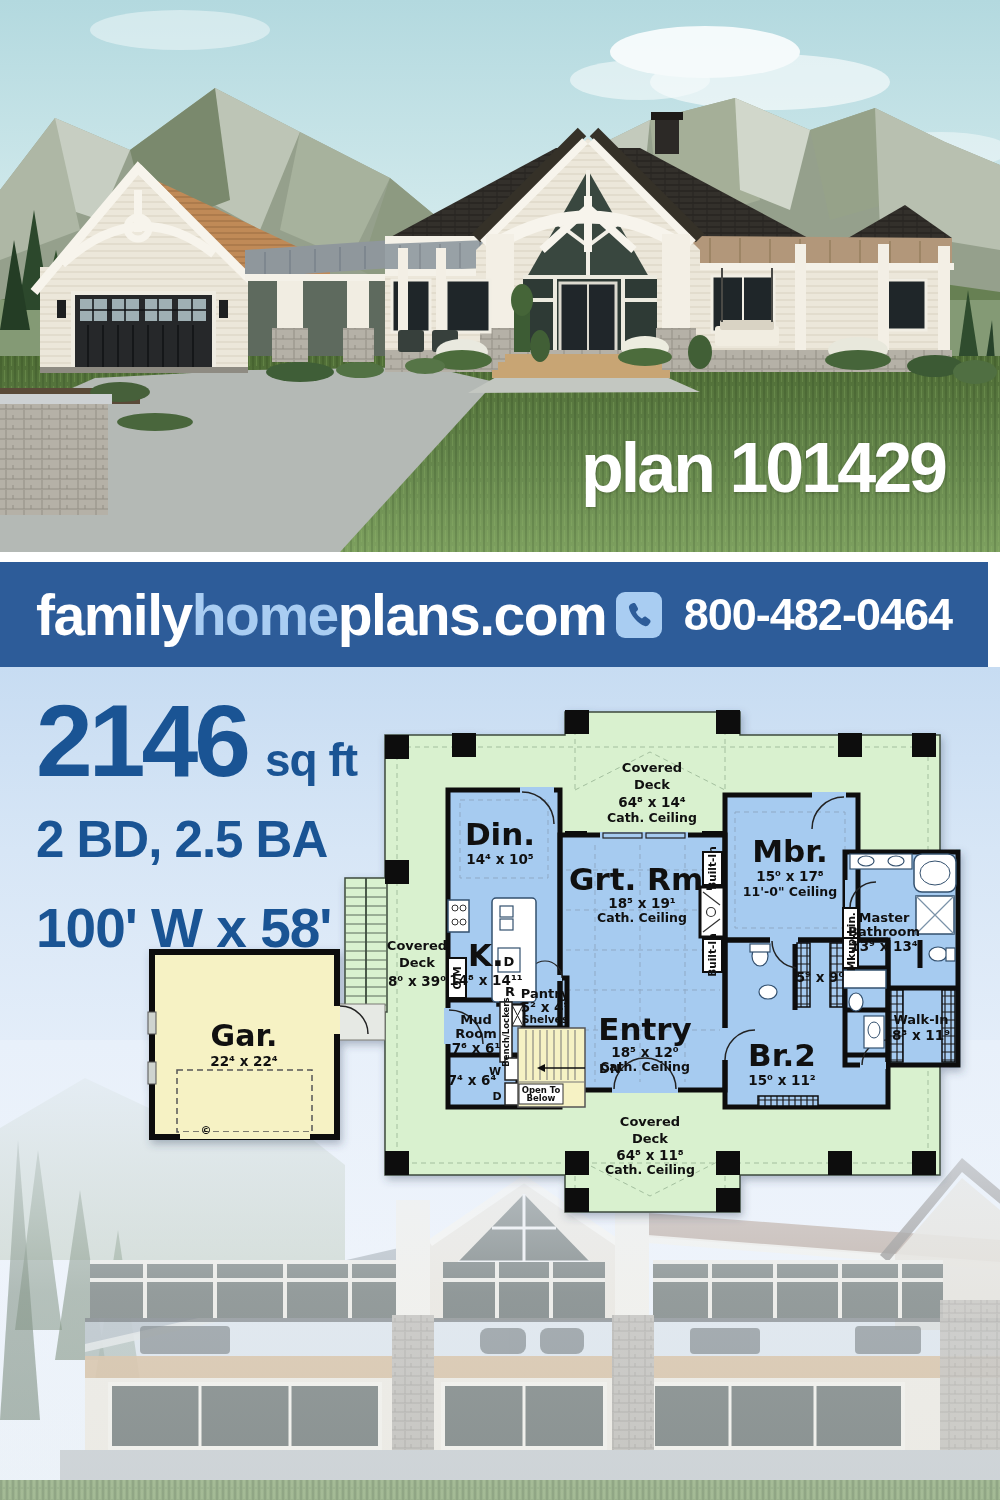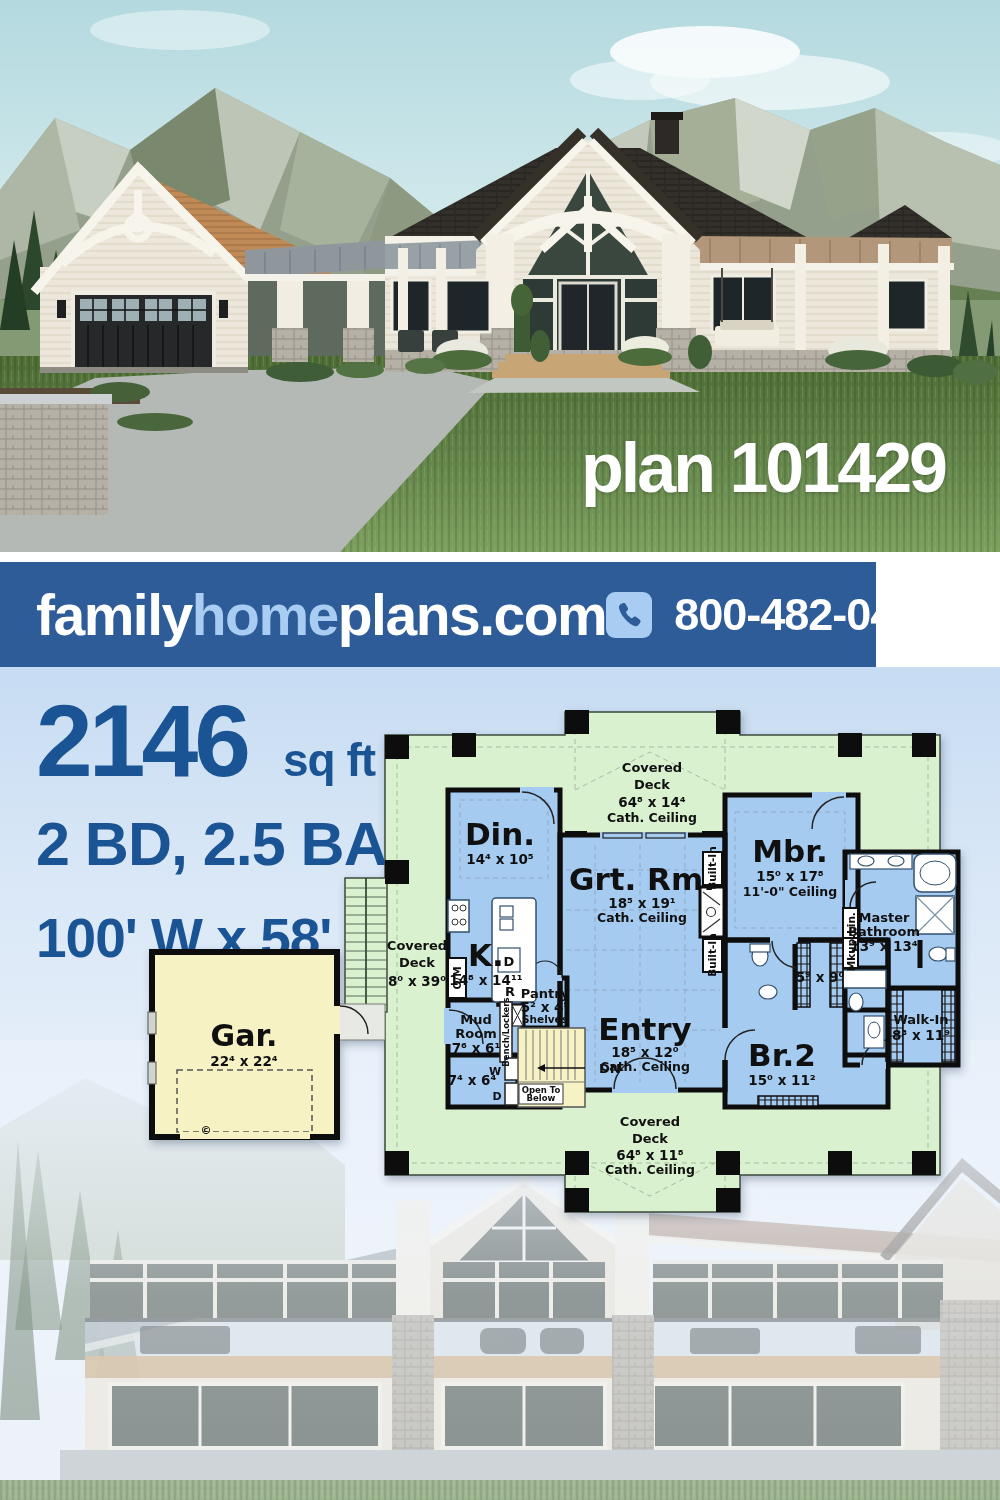--- a/index.html
+++ b/index.html
@@ -4,37 +4,37 @@
 <style>
   html,body{margin:0;padding:0;background:#fff;}
   .canvas{position:relative;width:1000px;height:1500px;overflow:hidden;background:#fff;
           font-family:"Liberation Sans",sans-serif;}
   .canvas svg{display:block;}
   
   .hero{position:absolute;left:0;top:0;width:1000px;height:552px;}
   .plan-number{position:absolute;right:55px;top:428px;font-weight:bold;font-size:70px;
                letter-spacing:-3px;color:#fff;text-shadow:0 1px 3px rgba(0,0,0,.25);padding-left:16px;}
   
-  .banner{position:absolute;left:0;top:562px;width:876px;height:105px;background:#2d5c99;
+  .banner{position:absolute;left:0;top:562px;width:988px;height:105px;background:#2d5c99;
           display:flex;align-items:center;justify-content:space-between;
           padding:8px 36px;box-sizing:border-box;}
   .logo{font-weight:bold;font-size:57px;letter-spacing:-1.5px;color:#fff;white-space:nowrap;}
   .logo .mid{color:#a9cdf2;}
   .phone{display:flex;align-items:center;gap:22px;}
   .phone-badge{width:46px;height:46px;background:#a9cdf2;border-radius:9px;
                display:flex;align-items:center;justify-content:center;}
   .phone-number{font-weight:bold;font-size:45px;color:#fff;letter-spacing:-1px;white-space:nowrap;}
   
   .bottom-bg{position:absolute;left:0;top:667px;width:1000px;height:833px;
              background:linear-gradient(180deg,#c7dcf2 0%,#d7e6f6 22%,#e3edf9 45%,#eaf1fa 70%,#e9f0f8 100%);}
   .stats{position:absolute;left:36px;top:690px;color:#1a5494;line-height:1;}
-  .stats .row1{display:flex;align-items:baseline;gap:36px;}
+  .stats .row1{display:flex;align-items:baseline;gap:18px;}
   .stats .big{font-weight:bold;font-size:102px;letter-spacing:-4px;}
   .stats .unit{font-weight:bold;font-size:46px;letter-spacing:-1px;}
-  .stats .row2{font-weight:bold;font-size:61px;letter-spacing:-1px;margin-top:22px;}
+  .stats .row2{font-weight:bold;font-size:51px;letter-spacing:-1px;margin-top:22px;}
   .stats .row3{font-weight:bold;font-size:55px;letter-spacing:-1px;margin-top:36px;}
   .rear,.plansvg{position:absolute;left:0;}
   .rear{top:1040px;}
   .plansvg{top:672px;}
   
   text{fill:#101010;font-family:"DejaVu Sans",sans-serif;}
   .rm{font-size:31px;font-weight:bold;text-anchor:middle;}
   .rm2{font-size:30px;font-weight:bold;text-anchor:middle;}
   .dm{font-size:13.5px;font-weight:bold;text-anchor:middle;}
   .ct{font-size:12.5px;font-weight:bold;text-anchor:middle;}

